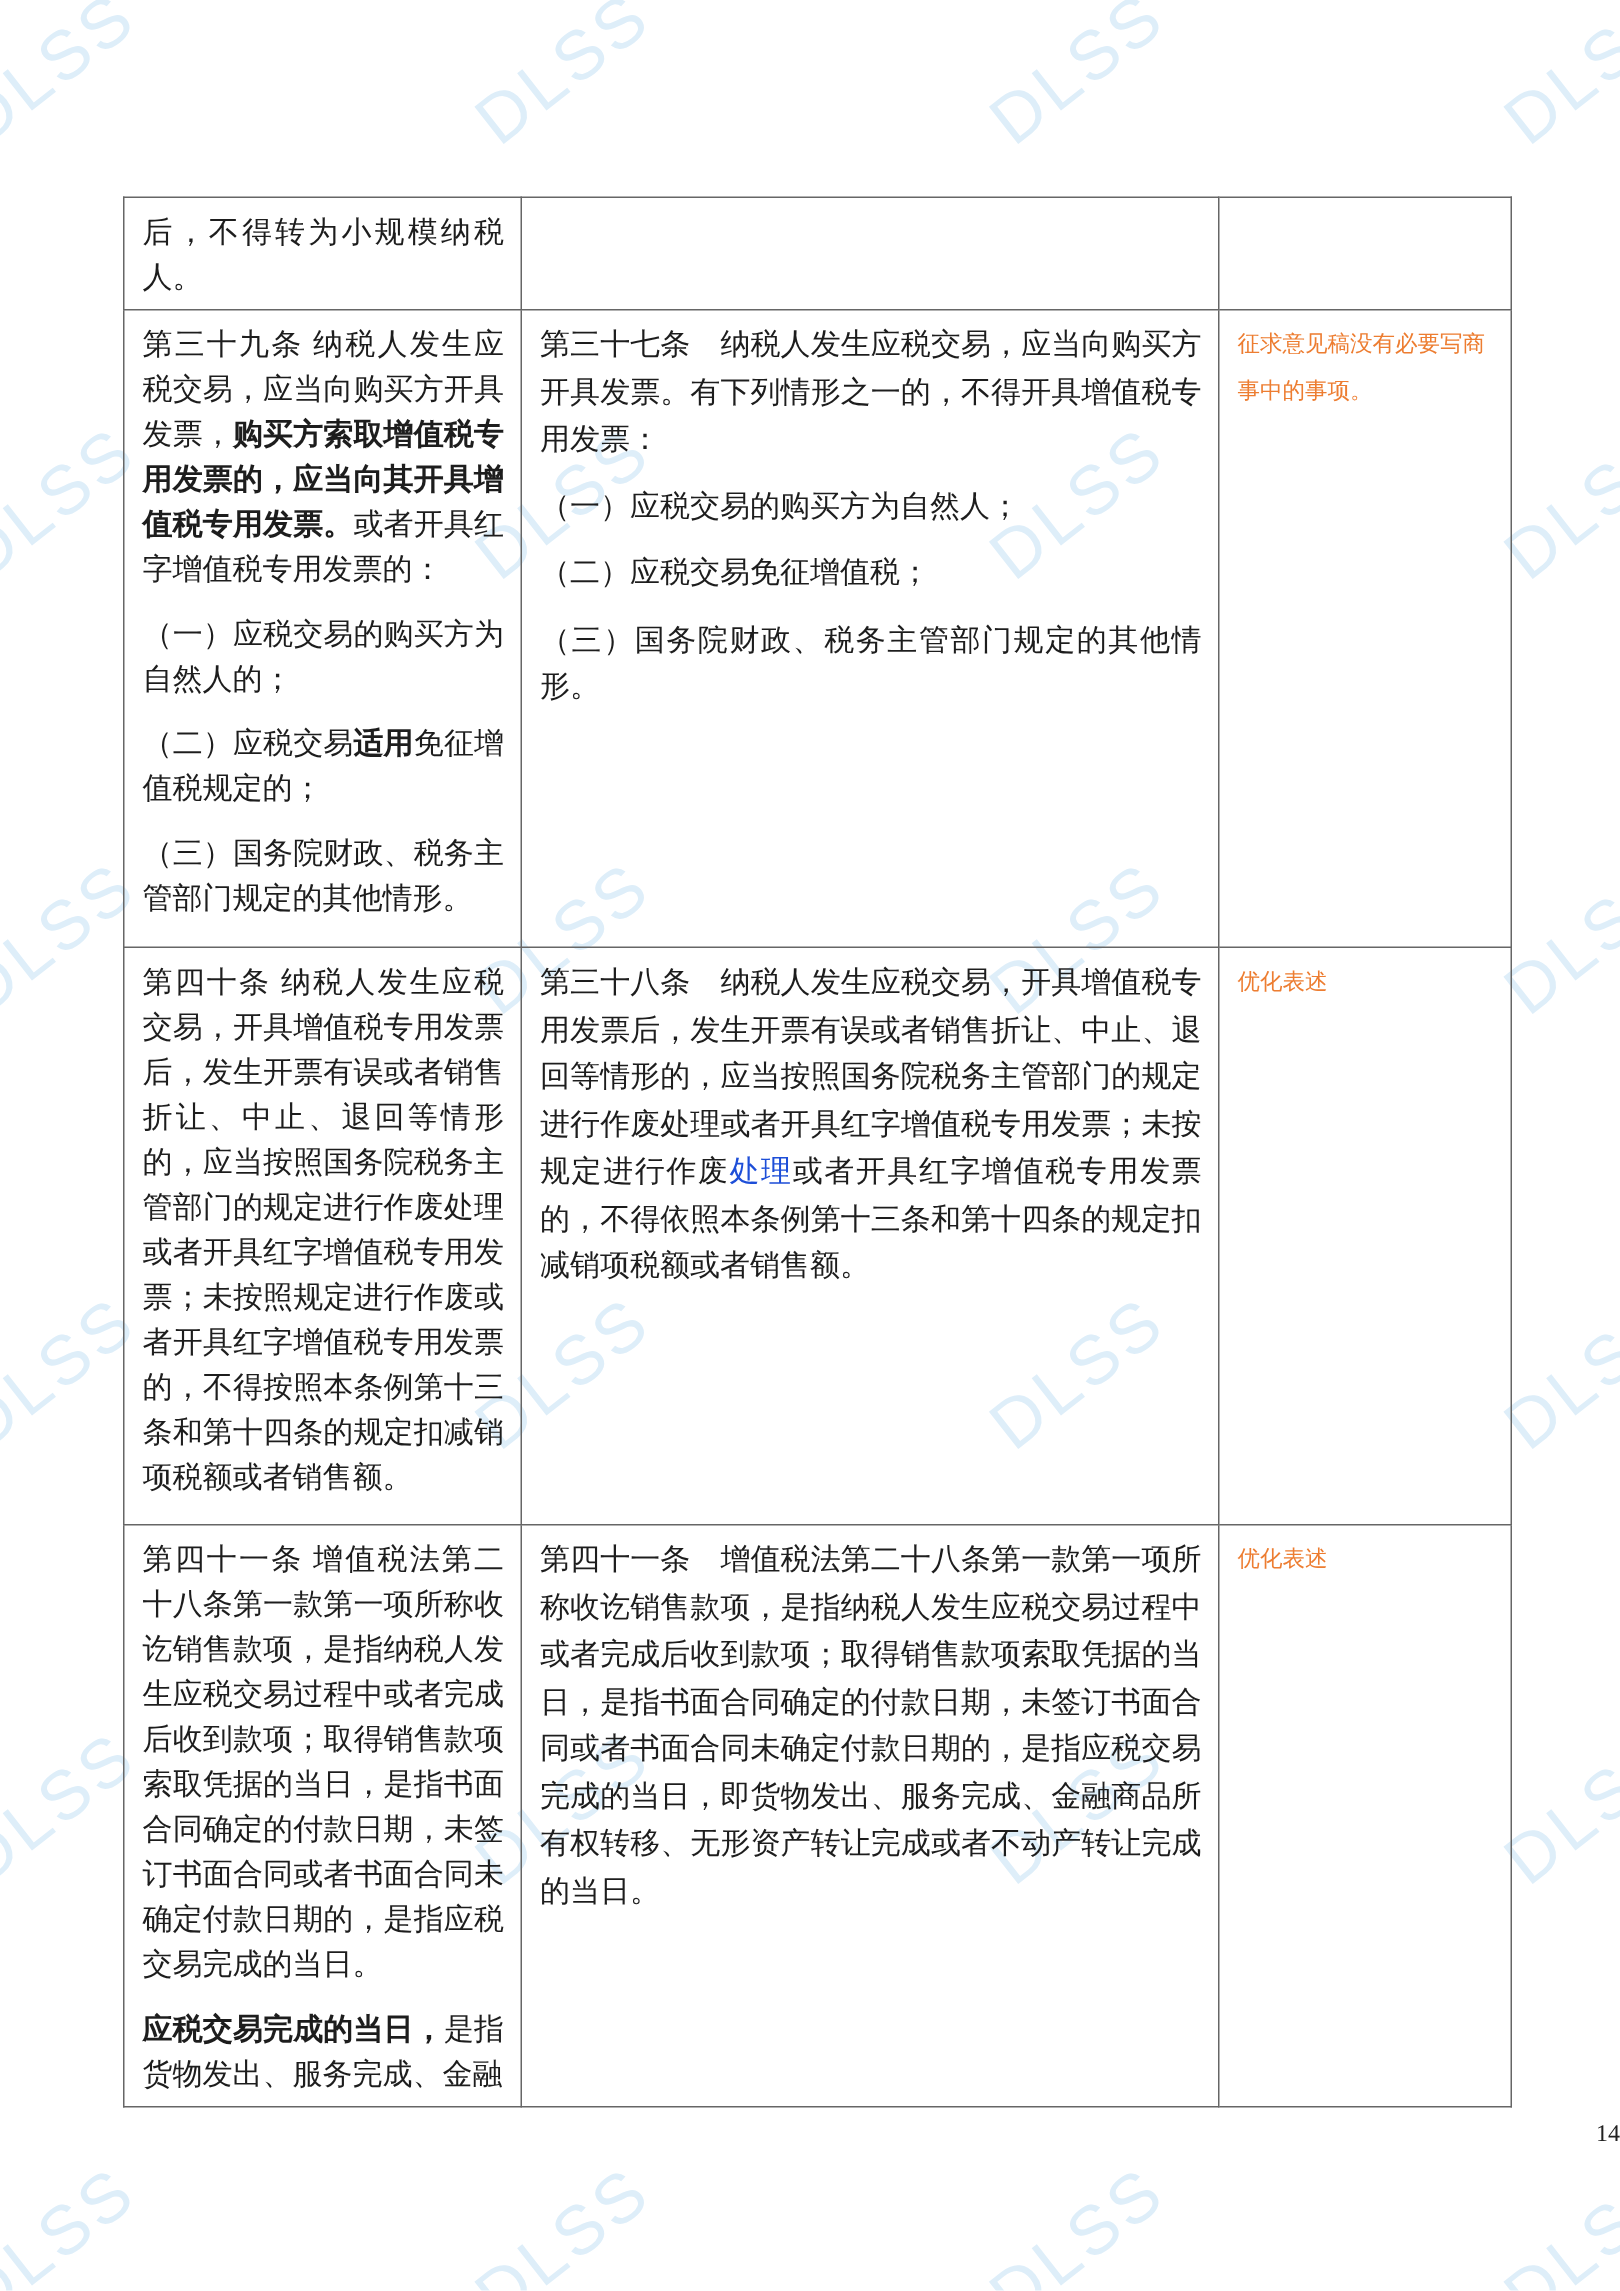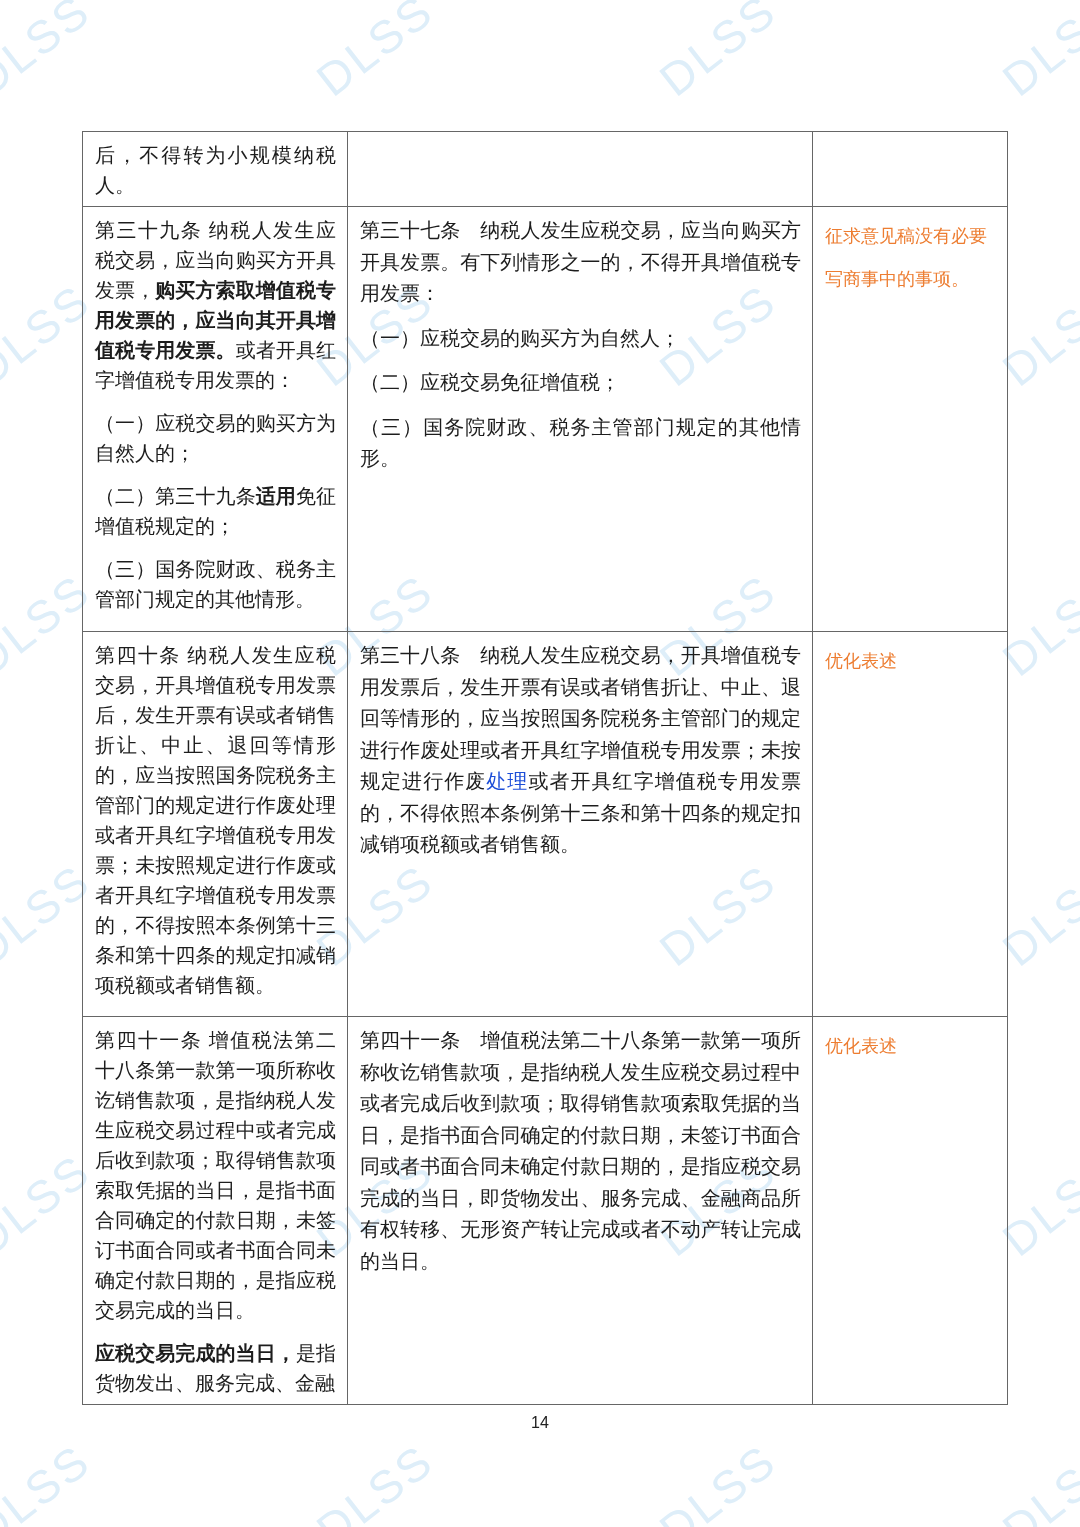--- a/index.html
+++ b/index.html
@@ -60,39 +60,39 @@
     text-align: justify;
     text-align-last: left;
   }
   .cell-old p:last-child, .cell-new p:last-child { margin-bottom: 0; }
 
   b { font-weight: bold; }
   .ins { color: #1d4ed8; }
 
   .cell-comment {
     color: #ED7D31;
-    font-size: 18px;
-    line-height: 43px;
+    font-size: 15px;
+    line-height: 31px;
   }
   .pt-r2 { padding-top: 100px; }
   .pt-r3 { padding-top: 138px; }
   .pt-r4 { padding-top: 95px;  }
 
   .row-1 { height: 52px;  }
   .row-2 { height: 425px; }
   .row-3 { height: 385px; }
   .row-4 { height: 379px; }
 
   
   .page-number {
     position: absolute;
     left: 0; right: 0;
     top: 1414px;
-    text-align: center;
-    font-family: Liberation Sans, sans-serif;
+    text-align: right;
+    font-family: Liberation Serif, serif;
     font-size: 16px;
     color: #222222;
     z-index: 1;
   }
 </style>
 </head>
 <body>
 
 <div class="wm-layer">
   <span class="wm" style="left:32px;top:45px">DLSS</span>
@@ -134,21 +134,21 @@
       <p><span>后，不得转为小规模纳税人。</span></p>
     </td>
     <td class="cell-new"></td>
     <td class="cell-comment"></td>
   </tr>
 
   <tr class="row-2">
     <td class="cell-old">
       <p><span>第三十九条 纳税人发生应税交易，应当向购买方开具发票，</span><b>购买方索取增值税专用发票的，应当向其开具增值税专用发票。</b><span>或者开具红字增值税专用发票的：</span></p>
       <p><span>（一）应税交易的购买方为自然人的；</span></p>
-      <p><span>（二）第三十九条</span><b>适用</b><span>免征增值税规定的；</span></p>
+      <p><span>（二）应税交易</span><b>适用</b><span>免征增值税规定的；</span></p>
       <p><span>（三）国务院财政、税务主管部门规定的其他情形。</span></p>
     </td>
     <td class="cell-new">
       <p><span>第三十七条　纳税人发生应税交易，应当向购买方开具发票。有下列情形之一的，不得开具增值税专用发票：</span></p>
       <p><span>（一）应税交易的购买方为自然人；</span></p>
       <p><span>（二）应税交易免征增值税；</span></p>
       <p><span>（三）国务院财政、税务主管部门规定的其他情形。</span></p>
     </td>
     <td class="cell-comment pt-r2">
       <span>征求意见稿没有必要写商事中的事项。</span>

